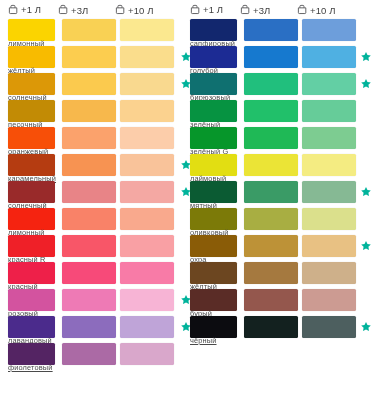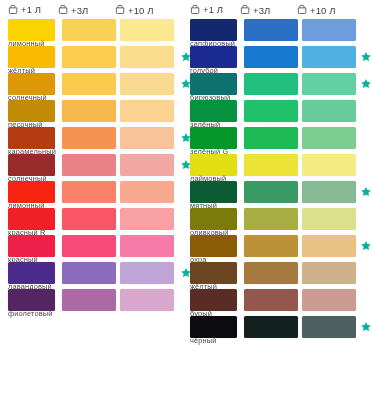--- a/index.html
+++ b/index.html
@@ -73,20 +73,21 @@
   .sw.b{width:54px;margin-right:4px;}
   .sw.c{width:54px;}
   .lbl{
     position:absolute;
     left:0;top:20.5px;
     font-size:7.4px;
     color:#4a4a4a;
     letter-spacing:.15px;
     white-space:nowrap;
     line-height:8px;
+    text-decoration:underline;
   }
   .star{
     position:absolute;
     top:5px;
     width:12px;height:12px;
     line-height:12px;
     text-align:center;
     font-size:11px;
   }
   .panel-left .star{left:172px;}
@@ -166,20 +167,28 @@
         <div class="row">
           <div class="swatches">
             <div class="sw a" title="#c28b05" style="background: rgb(194, 139, 5);"></div>
             <div class="sw b" title="#f7b84c" style="background: rgb(247, 184, 76);"></div>
             <div class="sw c" title="#fbd28f" style="background: rgb(251, 210, 143);"></div>
           </div>
           <div class="lbl">песочный</div>
         </div>
         <div class="row">
           <div class="swatches">
+            <div class="sw a" title="#f74f08" style="background: rgb(247, 79, 8);"></div>
+            <div class="sw b" title="#fba26c" style="background: rgb(251, 162, 108);"></div>
+            <div class="sw c" title="#fccdaa" style="background: rgb(252, 205, 170);"></div>
+          </div>
+          <div class="lbl">оранжевый</div>
+        </div>
+        <div class="row">
+          <div class="swatches">
             <div class="sw a" title="#b53c11" style="background: rgb(181, 60, 17);"></div>
             <div class="sw b" title="#f79352" style="background: rgb(247, 147, 82);"></div>
             <div class="sw c" title="#f9c39a" style="background: rgb(249, 195, 154);"></div>
           </div>
           <div class="lbl">карамельный</div>
           <div class="star">
             <svg width="12" height="12" viewBox="0 0 12 12">
               <path d="M6 .9l1.5 3 3.3.5-2.4 2.3.6 3.3L6 8.4 3 10l.6-3.3L1.2 4.4l3.3-.5z" fill="#00b39b"></path>
             </svg>
           </div>
@@ -216,20 +225,33 @@
         <div class="row">
           <div class="swatches">
             <div class="sw a" title="#ee2049" style="background: rgb(238, 32, 73);"></div>
             <div class="sw b" title="#f74a79" style="background: rgb(247, 74, 121);"></div>
             <div class="sw c" title="#f87ba7" style="background: rgb(248, 123, 167);"></div>
           </div>
           <div class="lbl">красный</div>
         </div>
         <div class="row">
           <div class="swatches">
+            <div class="sw a" title="#d3539f" style="background: rgb(211, 83, 159);"></div>
+            <div class="sw b" title="#ee7ab5" style="background: rgb(238, 122, 181);"></div>
+            <div class="sw c" title="#f7b4d5" style="background: rgb(247, 180, 213);"></div>
+          </div>
+          <div class="lbl">розовый</div>
+          <div class="star">
+            <svg width="12" height="12" viewBox="0 0 12 12">
+              <path d="M6 .9l1.5 3 3.3.5-2.4 2.3.6 3.3L6 8.4 3 10l.6-3.3L1.2 4.4l3.3-.5z" fill="#00b39b"></path>
+            </svg>
+          </div>
+        </div>
+        <div class="row">
+          <div class="swatches">
             <div class="sw a" title="#4b2b8c" style="background: rgb(75, 43, 140);"></div>
             <div class="sw b" title="#8c6cbd" style="background: rgb(140, 108, 189);"></div>
             <div class="sw c" title="#bfa4d8" style="background: rgb(191, 164, 216);"></div>
           </div>
           <div class="lbl">лавандовый</div>
           <div class="star">
             <svg width="12" height="12" viewBox="0 0 12 12">
               <path d="M6 .9l1.5 3 3.3.5-2.4 2.3.6 3.3L6 8.4 3 10l.6-3.3L1.2 4.4l3.3-.5z" fill="#00b39b"></path>
             </svg>
           </div>

